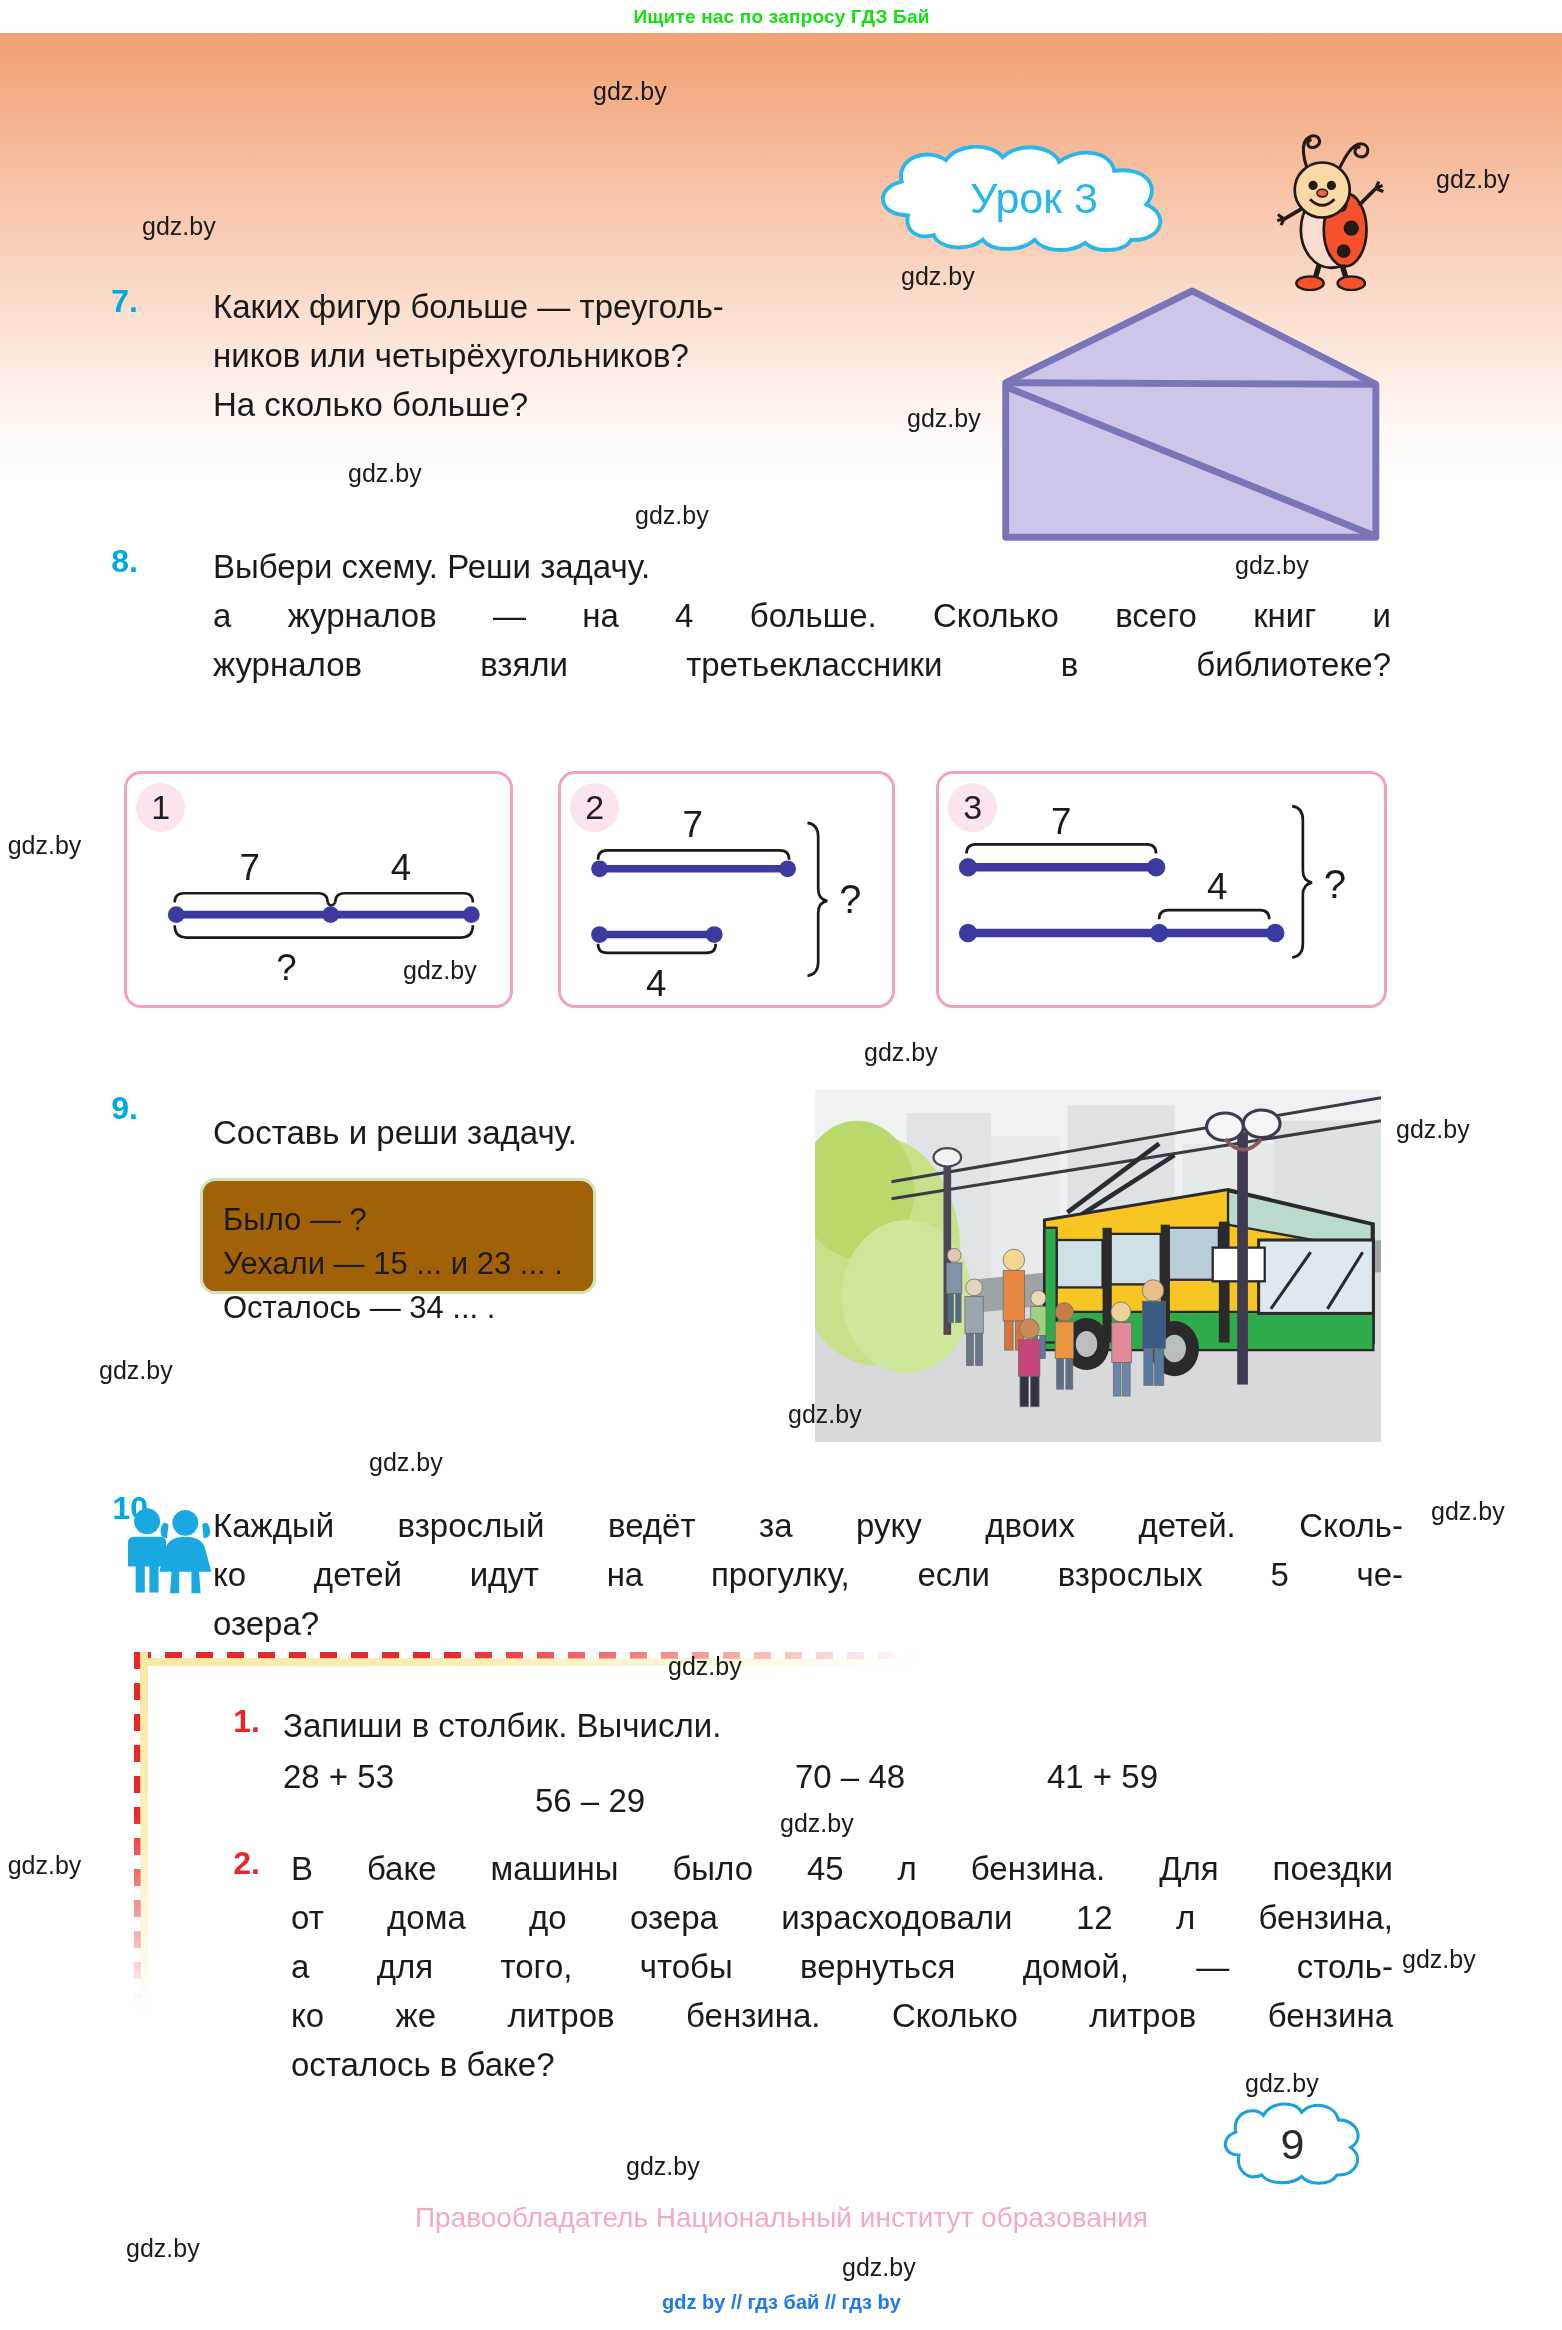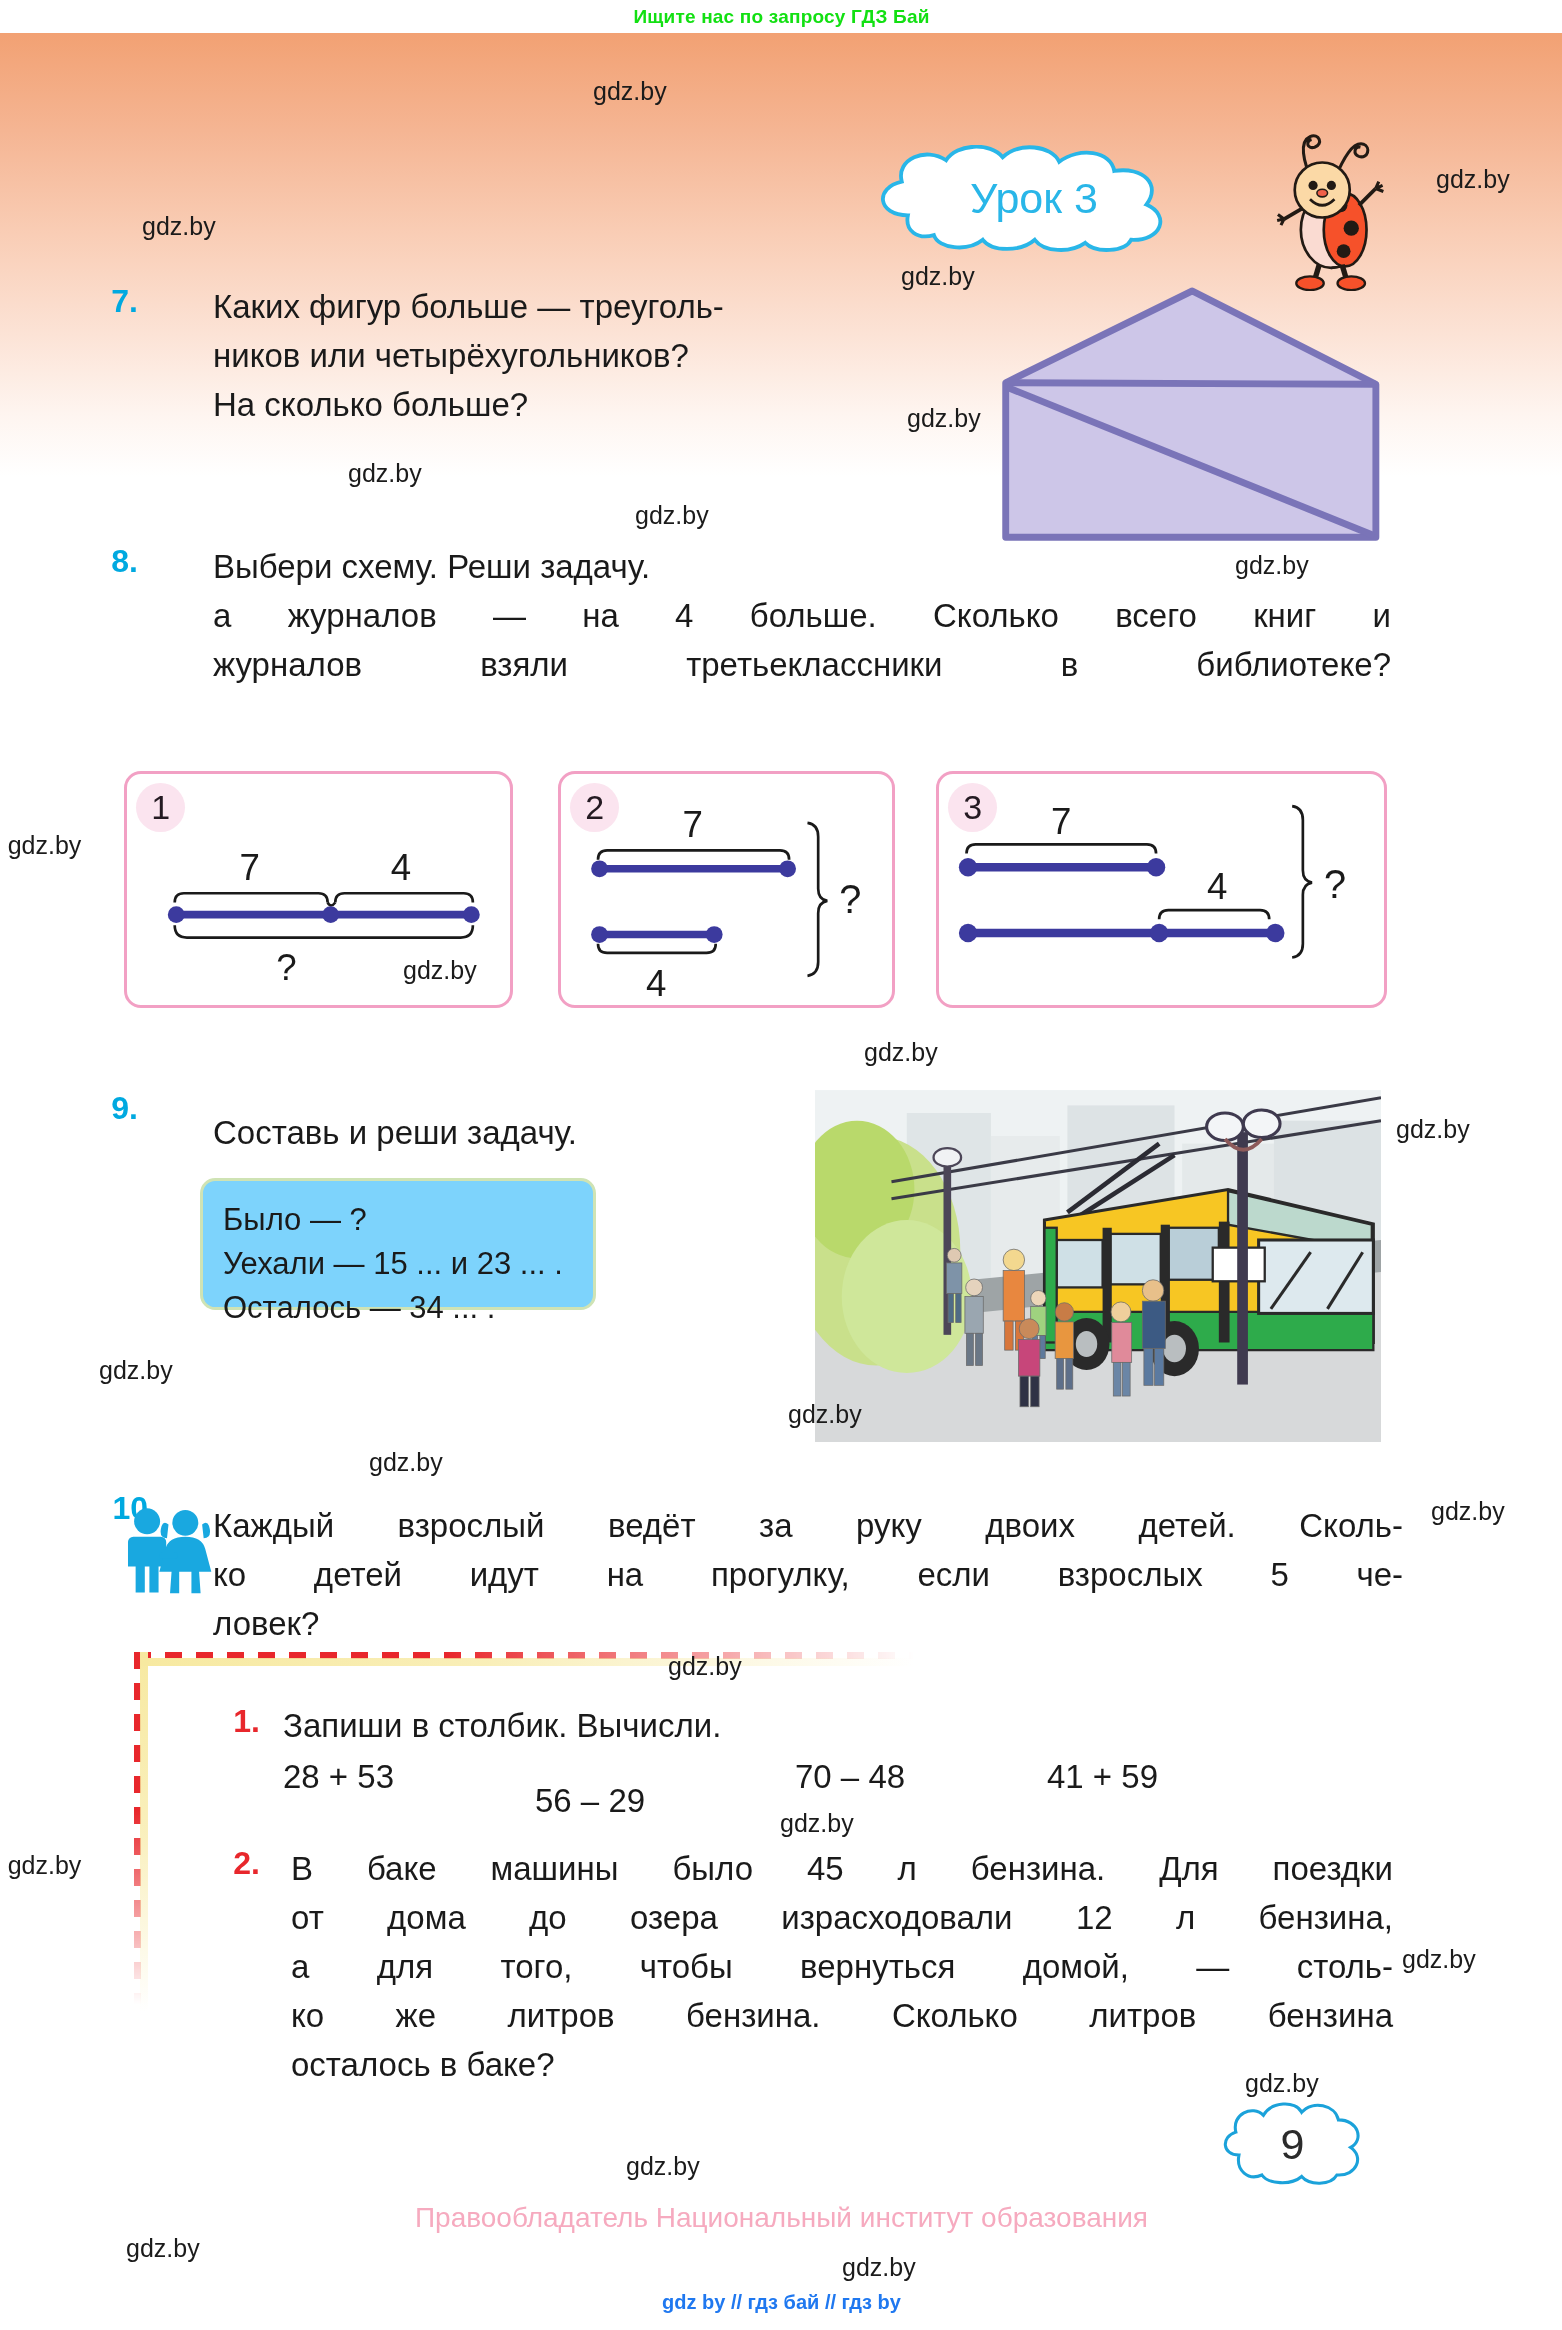--- a/index.html
+++ b/index.html
@@ -120,24 +120,24 @@
     color: #241a22;
     font-size: 34px;
     z-index: 3;
   }
   .scheme-svg { position: absolute; left: 0; top: 0; }
 
   
   #green-box {
     position: absolute;
     left: 200px; top: 1178px;
-    width: 396px; height: 132px;
+    width: 396px; height: 116px;
     border: 3.8px solid #cfe3b4;
     border-radius: 15.3px;
-    background: #7dd3fc;
+    background: #a16207;
     z-index: 4;
     box-sizing: border-box;
     padding: 17px 0 0 20px;
   }
   #green-box .row {
     font-size: 31px;
     line-height: 44px;
     color: #1a1a1a;
     white-space: nowrap;
   }
@@ -504,21 +504,21 @@
           <path d="M70 24 q-8 -6 -10 6 q-2 12 8 12 z"></path>
           <path d="M114 24 q8 -6 10 6 q2 12 -8 12 z"></path>
           <path d="M92 40 q-22 0 -26 16 l -8 30 h16 l -2 28 h12 v-28 h16 v28 h12 l -2 -28 h16 l -8 -30 q-4 -16 -26 -16 z"></path>
           <rect x="58" y="60" width="24" height="9" rx="4"></rect>
         </g>
       </svg>
     </div>
     <div class="ex-body" style="left:213px; top:1489px; width:1190px;margin-top:12px;">
       <span class="ln just">Каждый взрослый ведёт за руку двоих детей. Сколь-</span>
       <span class="ln just">ко детей идут на прогулку, если взрослых 5 че-</span>
-      <span class="ln">ловек?</span>
+      <span class="ln">озера?</span>
     </div>
 
     <div id="dashed-block">
       <div id="dash-top"></div>
       <div id="dash-top-glow"></div>
       <div id="dash-left"></div>
       <div id="dash-left-glow"></div>
     </div>
 
     <div class="ex-num red" style="left:214px; top:1703px; width:46px;">1.</div>

